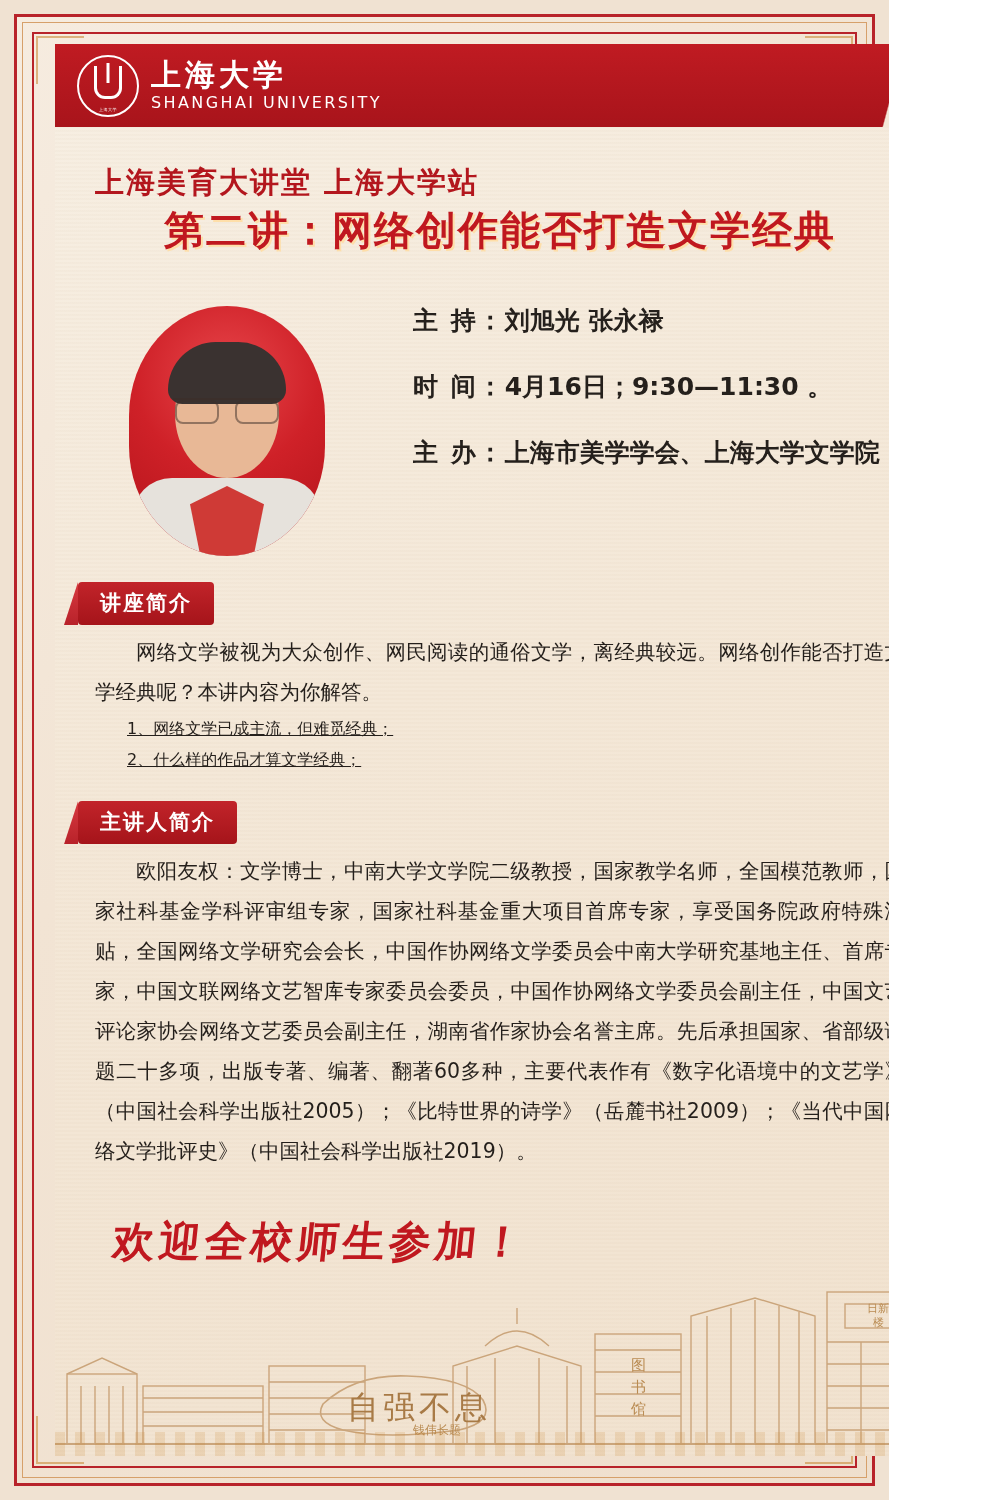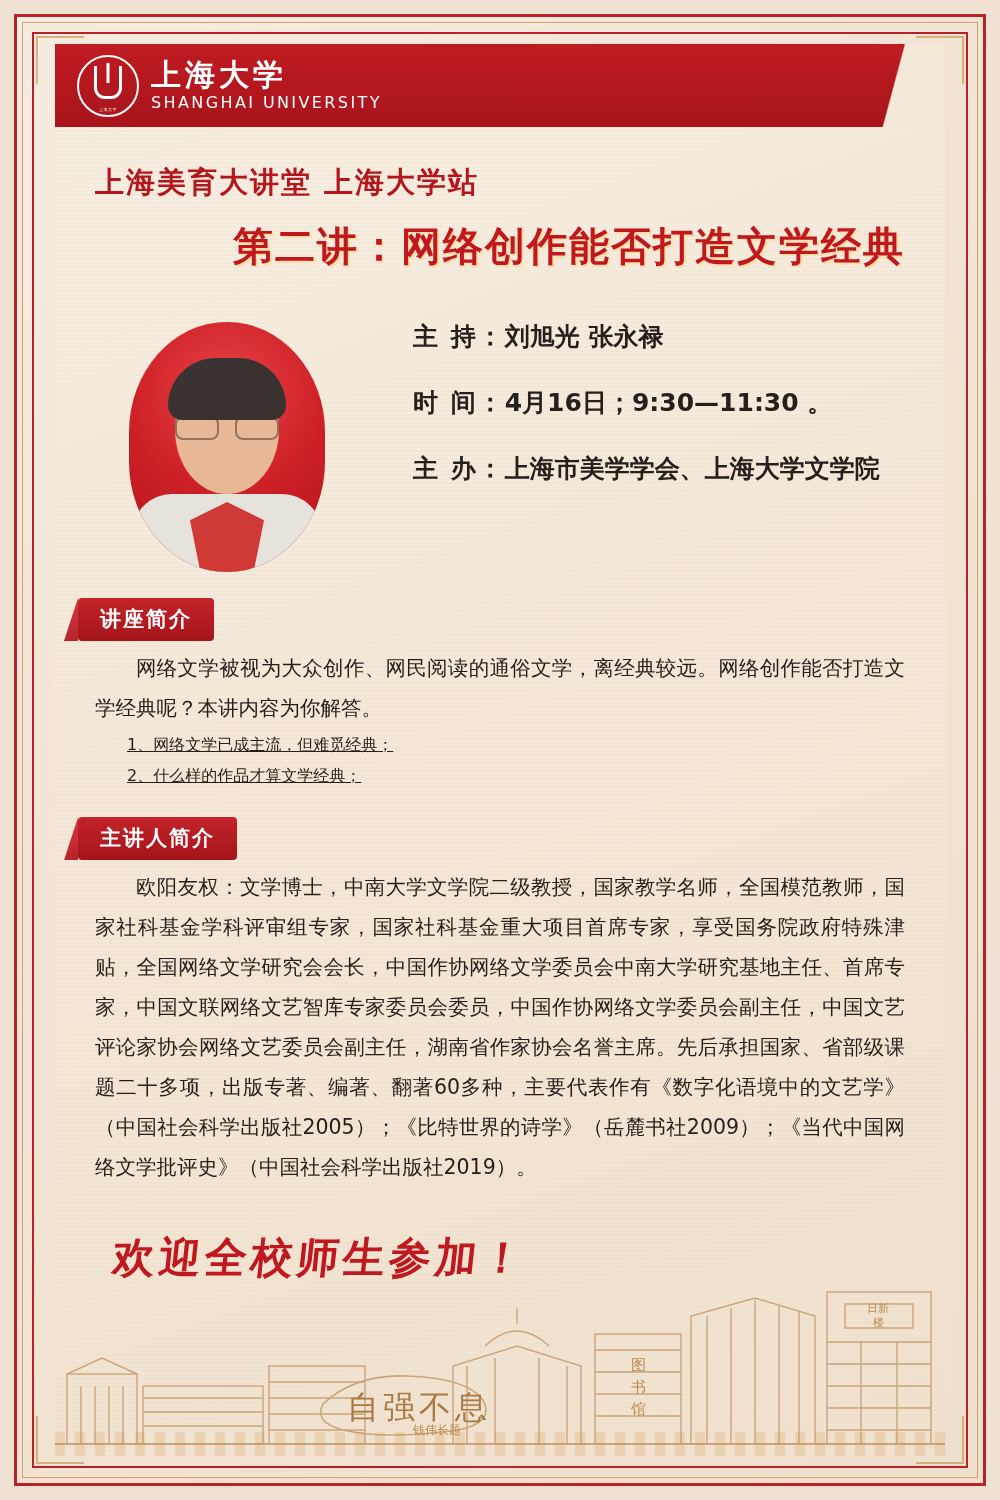--- a/index.html
+++ b/index.html
@@ -5,21 +5,21 @@
   html, body {
     margin: 0;
     padding: 0;
     background: #ffffff;
   }
   body {
     font-family: "DejaVu Sans", "Liberation Sans", sans-serif;
   }
   .poster {
     position: relative;
-    width: 1000px;
+    width: 889px;
     height: 1500px;
     overflow: hidden;
     background:
       linear-gradient(135deg, #f6ece0 0%, #f2e4d4 40%, #efdfcd 100%);
   }
   
   .frame-outer {
     position: absolute;
     left: 0; top: 0; right: 0; bottom: 0;
     border: 14px solid #f0e2d2;
@@ -145,22 +145,21 @@
 
   .series-title {
     text-align: left;
     margin-top: 36px;
     font-size: 29px;
     font-weight: bold;
     color: #b3161d;
     letter-spacing: 2px;
   }
   .lecture-title {
-    text-align: right;
-    margin-top: 16px;
+    text-align: center;
     font-size: 40px;
     font-weight: bold;
     color: #c0181f;
     letter-spacing: 2px;
     text-shadow: 2px 2px 0 rgba(255,220,160,.85);
   }
 
   
   .info-row {
     display: flex;

